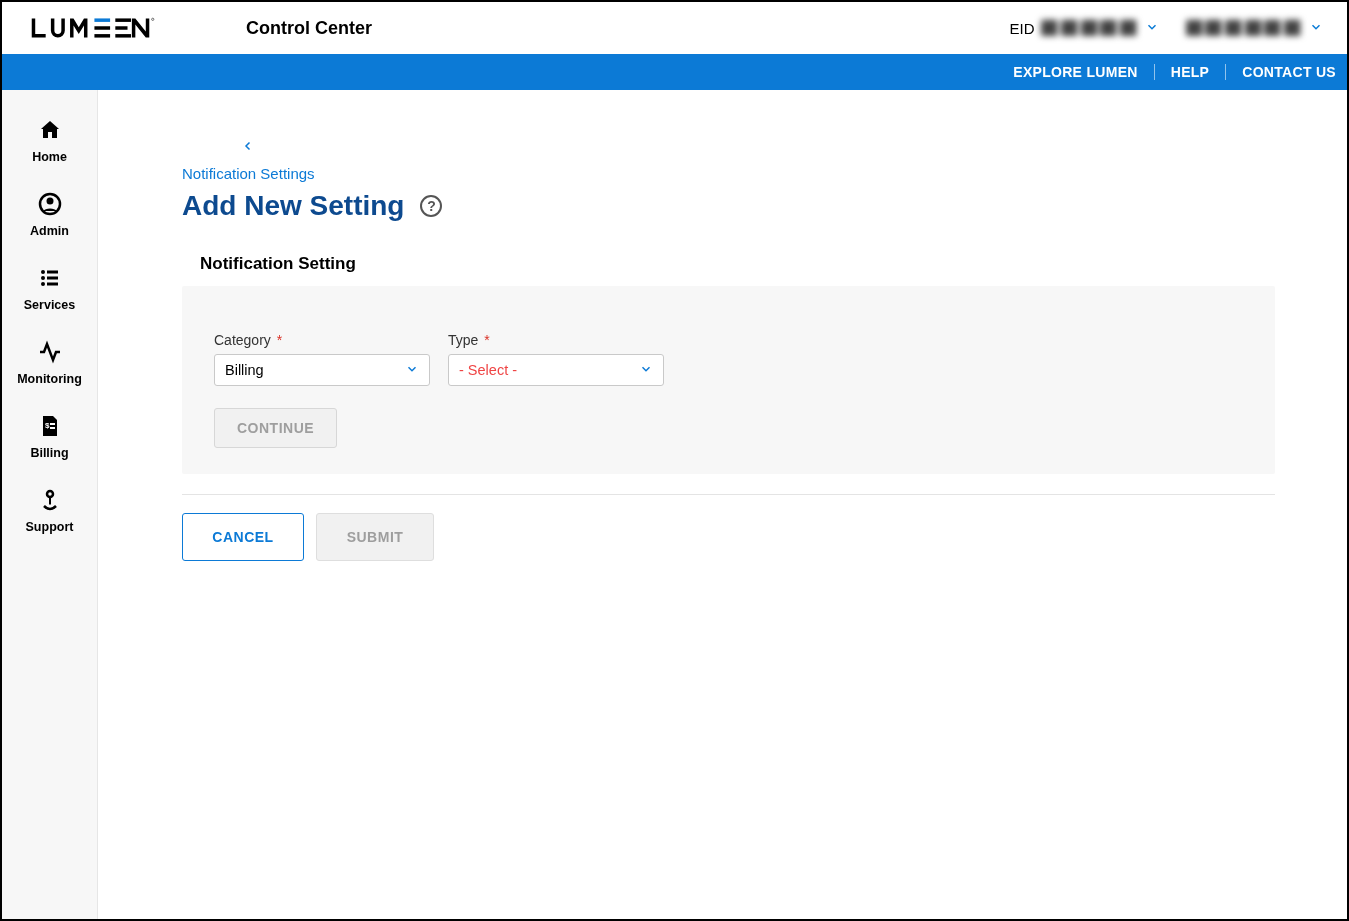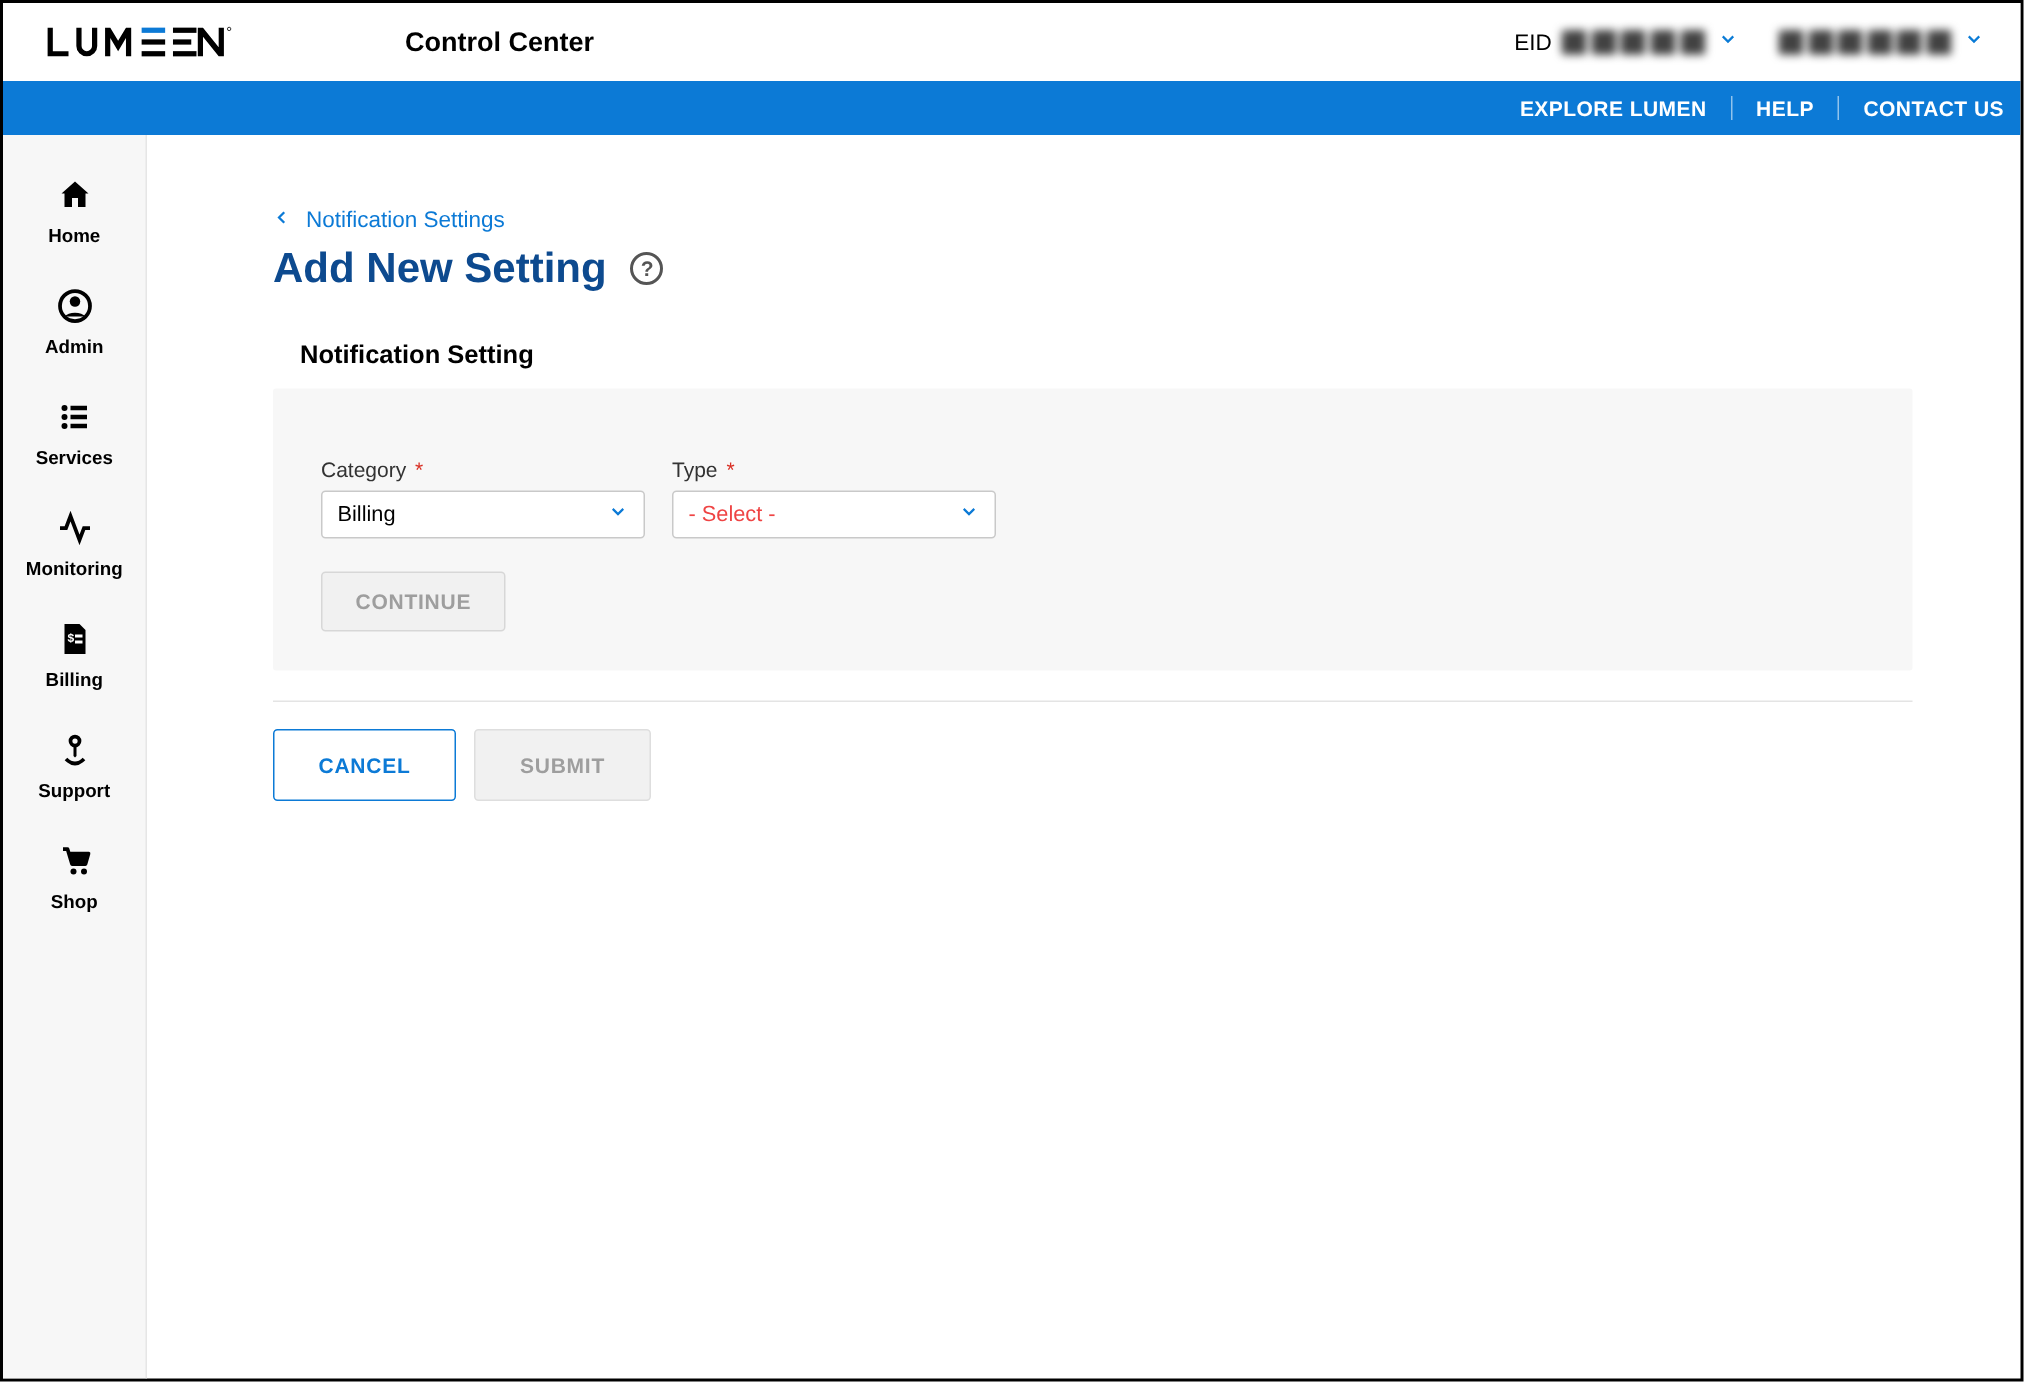--- a/index.html
+++ b/index.html
@@ -16,21 +16,21 @@
     }
 
     
     .top-header {
       display: flex;
       align-items: center;
       justify-content: space-between;
       padding: 14px 24px 14px 28px;
       background: #fff;
     }
-    .top-left { display: flex; align-items: center; gap: 92px; }
+    .top-left { display: flex; align-items: center; gap: 68px; }
     .logo { height: 24px; display: flex; align-items: center; }
     .logo svg { height: 24px; }
     .app-title { font-size: 18px; font-weight: 600; }
     .top-right { display: flex; align-items: flex-start; gap: 26px; font-size: 15px; }
     .eid-block { display: flex; align-items: center; gap: 6px; }
     .eid-label { font-weight: 500; }
     .eid-val { color: #b5b5b5; filter: blur(3px); letter-spacing: 1px; }
     .user-block { display: flex; align-items: center; gap: 6px; }
     .user-val { color: #b5b5b5; filter: blur(3px); letter-spacing: 1px; }
     .chev-down { color: #0a7bd6; }
@@ -83,20 +83,21 @@
     .content { flex: 1; padding: 48px 72px 0 84px; }
 
     .breadcrumb {
       display: inline-flex;
       align-items: center;
       gap: 10px;
       color: #0c7ad6;
       font-size: 15px;
       cursor: pointer;
       margin-bottom: 8px;
+      flex-direction: column;
     }
     .breadcrumb svg { width: 12px; height: 12px; }
 
     .page-title-row { display: flex; align-items: center; gap: 16px; }
     .page-title {
       color: #0d4a8f;
       font-size: 28px;
       font-weight: 800;
     }
     .help-circle {
@@ -279,31 +280,20 @@
     <div class="side-item">
       <span>
         <svg viewBox="0 0 24 24" fill="#000">
             <circle cx="12" cy="6" r="3" fill="none" stroke="#000" stroke-width="2.5"></circle>
             <path d="M12 9 a1 1 0 0 1 1 1 v6 l-1 1 -1 -1 v-6 a1 1 0 0 1 1 -1 z" fill="#000"></path>
             <path d="M6 18 q6 6 12 0" fill="none" stroke="#000" stroke-width="2.5"></path>
           </svg>
       </span>
       <span>Support</span>
     </div>
-    <div class="side-item">
-      <span>
-        <svg viewBox="0 0 24 24" fill="#000">
-            <path d="M4 4 h3 l3 10 h9 l2 -7 H8" fill="none" stroke="#000" stroke-width="2.5" stroke-linejoin="round"></path>
-            <path d="M8 7 h13 l-2 7 H10 z" fill="#000"></path>
-            <circle cx="11" cy="19" r="2"></circle>
-            <circle cx="18" cy="19" r="2"></circle>
-          </svg>
-      </span>
-      <span>Shop</span>
-    </div>
   </div>
 
   <div class="content">
 
     <div class="breadcrumb">
       <span>
         <svg viewBox="0 0 24 24" fill="none" stroke="currentColor" stroke-width="3">
             <polyline points="15 5 8 12 15 19"></polyline>
           </svg>
       </span>

